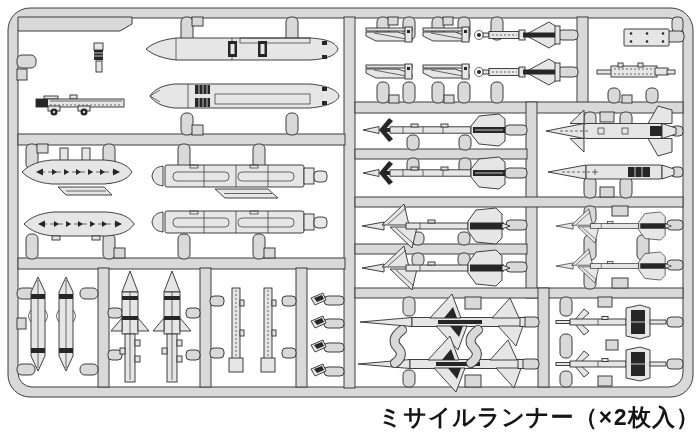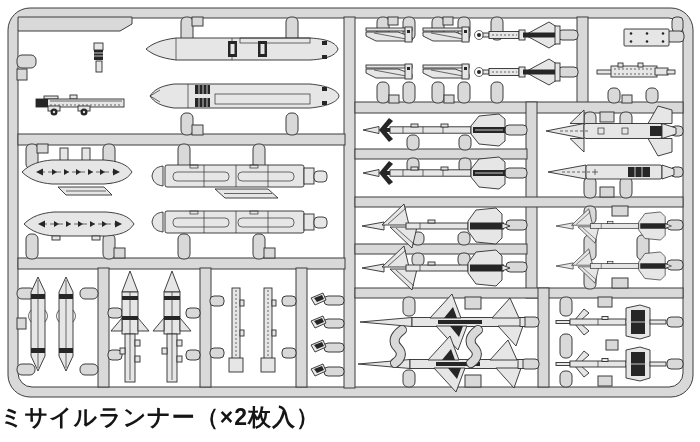--- a/index.html
+++ b/index.html
@@ -6,22 +6,22 @@
   .page{position:relative;width:700px;height:442px;background:#ffffff;overflow:hidden;
         font-family:"Liberation Sans","DejaVu Sans",sans-serif;}
   svg{position:absolute;left:0;top:0;}
   .runner{fill:#d9d9d9;stroke:#3c3c3c;stroke-width:1;}
   .part{fill:#e6e6e6;stroke:#2e2e2e;stroke-width:0.9;}
   .pline{fill:none;stroke:#2e2e2e;stroke-width:0.7;}
   .pdark{fill:#262626;stroke:none;}
   .plight{stroke:#d9d9d9;stroke-width:0.9;fill:none;}
   .scurve-o{fill:none;stroke:#3c3c3c;stroke-width:10;stroke-linecap:round;}
   .scurve-i{fill:none;stroke:#d9d9d9;stroke-width:8;stroke-linecap:round;}
-  .caption{position:absolute;left:0;right:0;top:402px;text-align:left;
-           font-size:23px;font-weight:700;letter-spacing:1px;color:#151515;}
+  .caption{position:absolute;left:0;right:0;top:402px;text-align:right;
+           font-size:23px;font-weight:700;letter-spacing:1px;color:#151515;font-family:Liberation Mono, monospace;}
 </style>
 </head>
 <body>
 
 <div class="page">
 <svg width="700" height="442" viewBox="0 0 700 442">
 
   <defs>
 
     <g id="sw">

